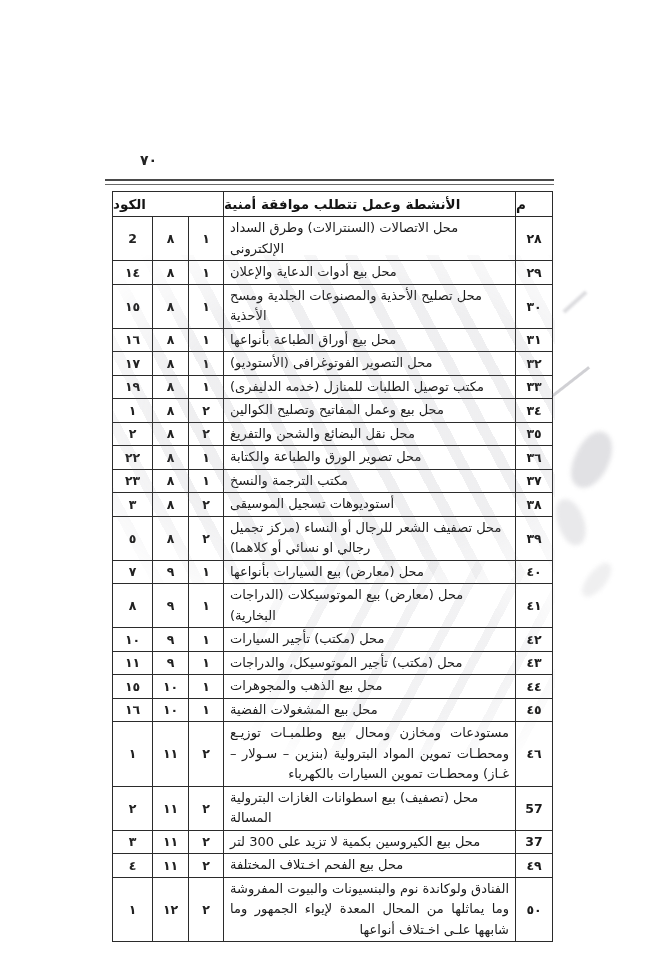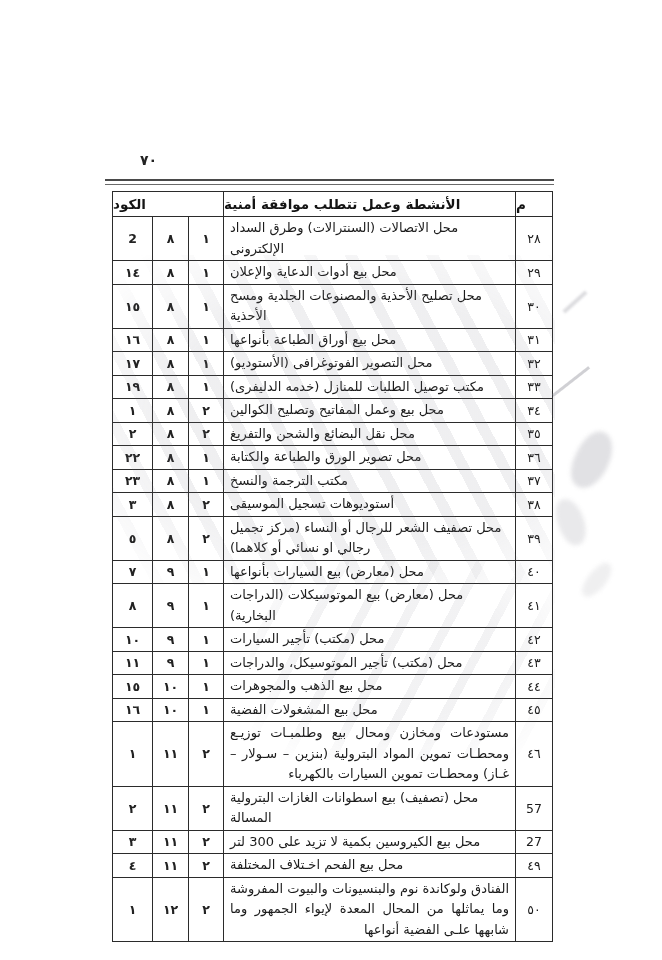--- a/index.html
+++ b/index.html
@@ -32,21 +32,21 @@
     border-collapse:collapse; table-layout:fixed; direction:rtl;
     font-size:13px;
   }
   .gazette-table th, .gazette-table td {
     border:1.2px solid #2b2b2b; padding:0; vertical-align:middle;
   }
   .gazette-table thead th {
     height:24px; text-align:left; font-weight:bold; font-size:13.5px; color:#141414;
   }
   .gazette-table td { height:20px; }
-  td.col-num  { text-align:center; font-weight:normal; font-size:12.5px; }
+  td.col-num  { text-align:center; font-weight:bold; font-size:12.5px; }
   td.col-activity {
     text-align:left; padding:1px 6px; line-height:20.5px; color:#1b1b1b;
   }
   td.col-activity.justify { text-align:justify; text-align-last:right; }
   td.col-code { text-align:center; font-size:12.5px; font-weight:bold; color:#222; }
 
   
   .wm { position:absolute; pointer-events:none; }
   .wm-stripes-main {
     left:112px; top:255px; width:443px; height:330px;
@@ -235,36 +235,36 @@
           <td class="col-code">١</td>
         </tr>
         <tr>
           <td class="col-num">57</td>
           <td class="col-activity">محل (تصفيف) بيع اسطوانات الغازات البترولية المسالة</td>
           <td class="col-code">٢</td>
           <td class="col-code">١١</td>
           <td class="col-code">٢</td>
         </tr>
         <tr>
-          <td class="col-num">27</td>
+          <td class="col-num">37</td>
           <td class="col-activity">محل بيع الكيروسين بكمية لا تزيد على 300 لتر</td>
           <td class="col-code">٢</td>
           <td class="col-code">١١</td>
           <td class="col-code">٣</td>
         </tr>
         <tr>
           <td class="col-num">٤٩</td>
           <td class="col-activity">محل بيع الفحم اخـتلاف المختلفة</td>
           <td class="col-code">٢</td>
           <td class="col-code">١١</td>
           <td class="col-code">٤</td>
         </tr>
         <tr>
           <td class="col-num">٥٠</td>
-          <td class="col-activity justify">الفنادق ولوكاندة نوم والبنسيونات والبيوت المفروشة وما يماثلها من المحال المعدة لإيواء الجمهور وما شابهها علـى الفضية أنواعها</td>
+          <td class="col-activity justify">الفنادق ولوكاندة نوم والبنسيونات والبيوت المفروشة وما يماثلها من المحال المعدة لإيواء الجمهور وما شابهها علـى اخـتلاف أنواعها</td>
           <td class="col-code">٢</td>
           <td class="col-code">١٢</td>
           <td class="col-code">١</td>
         </tr>
       </tbody>
   </table>
 
   <div class="wm wm-stripes-main"></div>
   <div class="wm wm-stripes-lower"></div>
   <div class="wm wm-blob wm-blob-a"></div>

